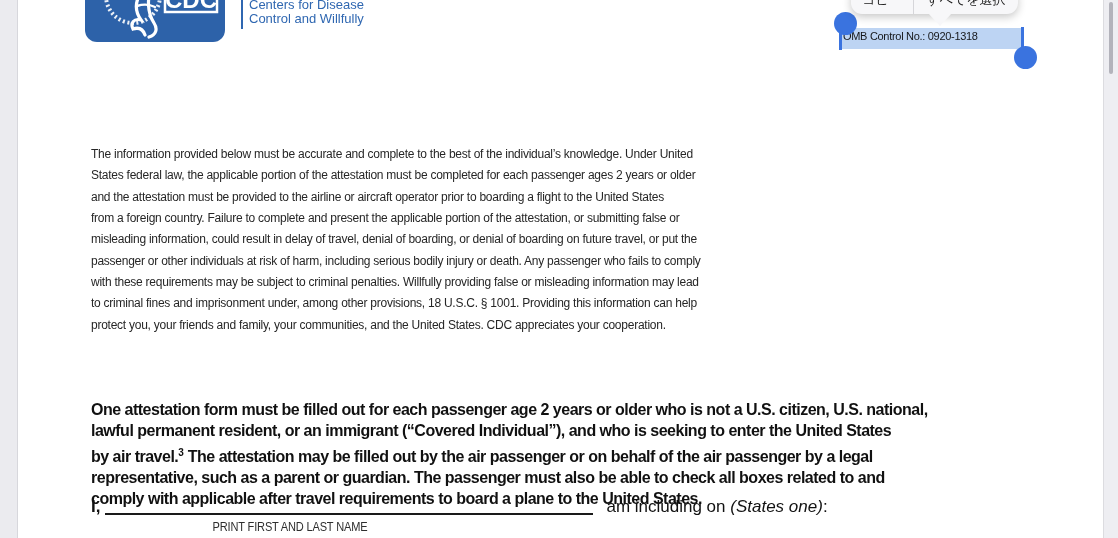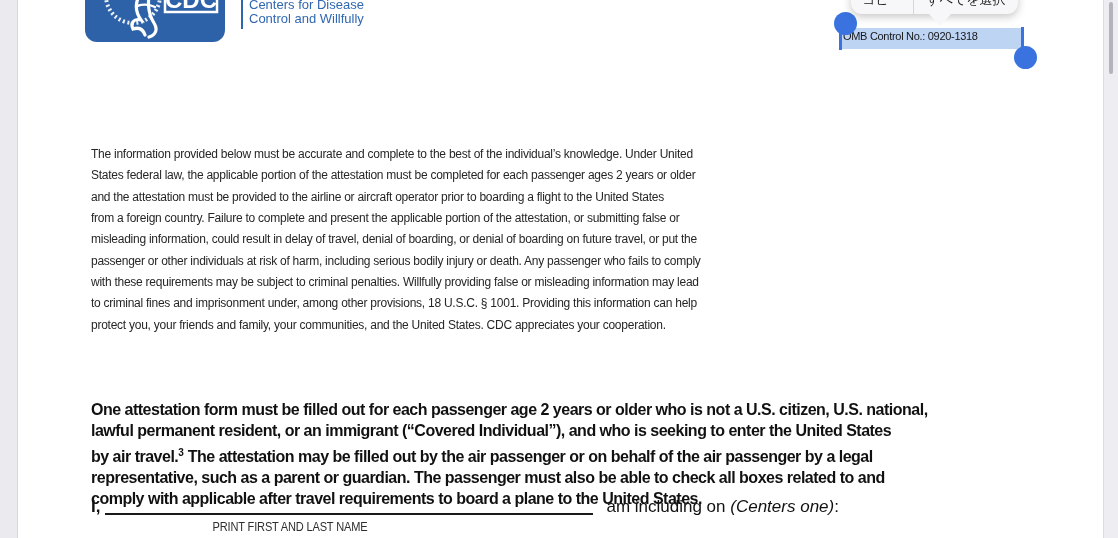--- a/index.html
+++ b/index.html
@@ -163,14 +163,14 @@
 with these requirements may be subject to criminal penalties. Willfully providing false or misleading information may lead
 to criminal fines and imprisonment under, among other provisions, 18 U.S.C. § 1001. Providing this information can help
 protect you, your friends and family, your communities, and the United States. CDC appreciates your cooperation.</div>
 
 <div class="para para-attest"><span>One attestation form must be filled out for each passenger age 2 years or older who is not a U.S. citizen, U.S. national,
 lawful permanent resident, or an immigrant (</span><span class="italic">“Covered Individual”</span><span>), and who is seeking to enter the United States
 by air travel.</span><sup>3</sup><span>  The attestation may be filled out by the air passenger or on behalf of the air passenger by a legal
 representative, such as a parent or guardian. The passenger must also be able to check all boxes related to and
 comply with applicable after travel requirements to board a plane to the United States.</span></div>
 
-<div class="attest-row"><span class="attest-prefix">I,</span><span class="name-line"></span><span>am including on </span><span class="attest-italic">(Centers one)</span><span>:</span></div>
+<div class="attest-row"><span class="attest-prefix">I,</span><span class="name-line"></span><span>am including on </span><span class="attest-italic">(States one)</span><span>:</span></div>
 <div class="name-caption">PRINT FIRST AND LAST NAME</div>
 
 </body></html>

